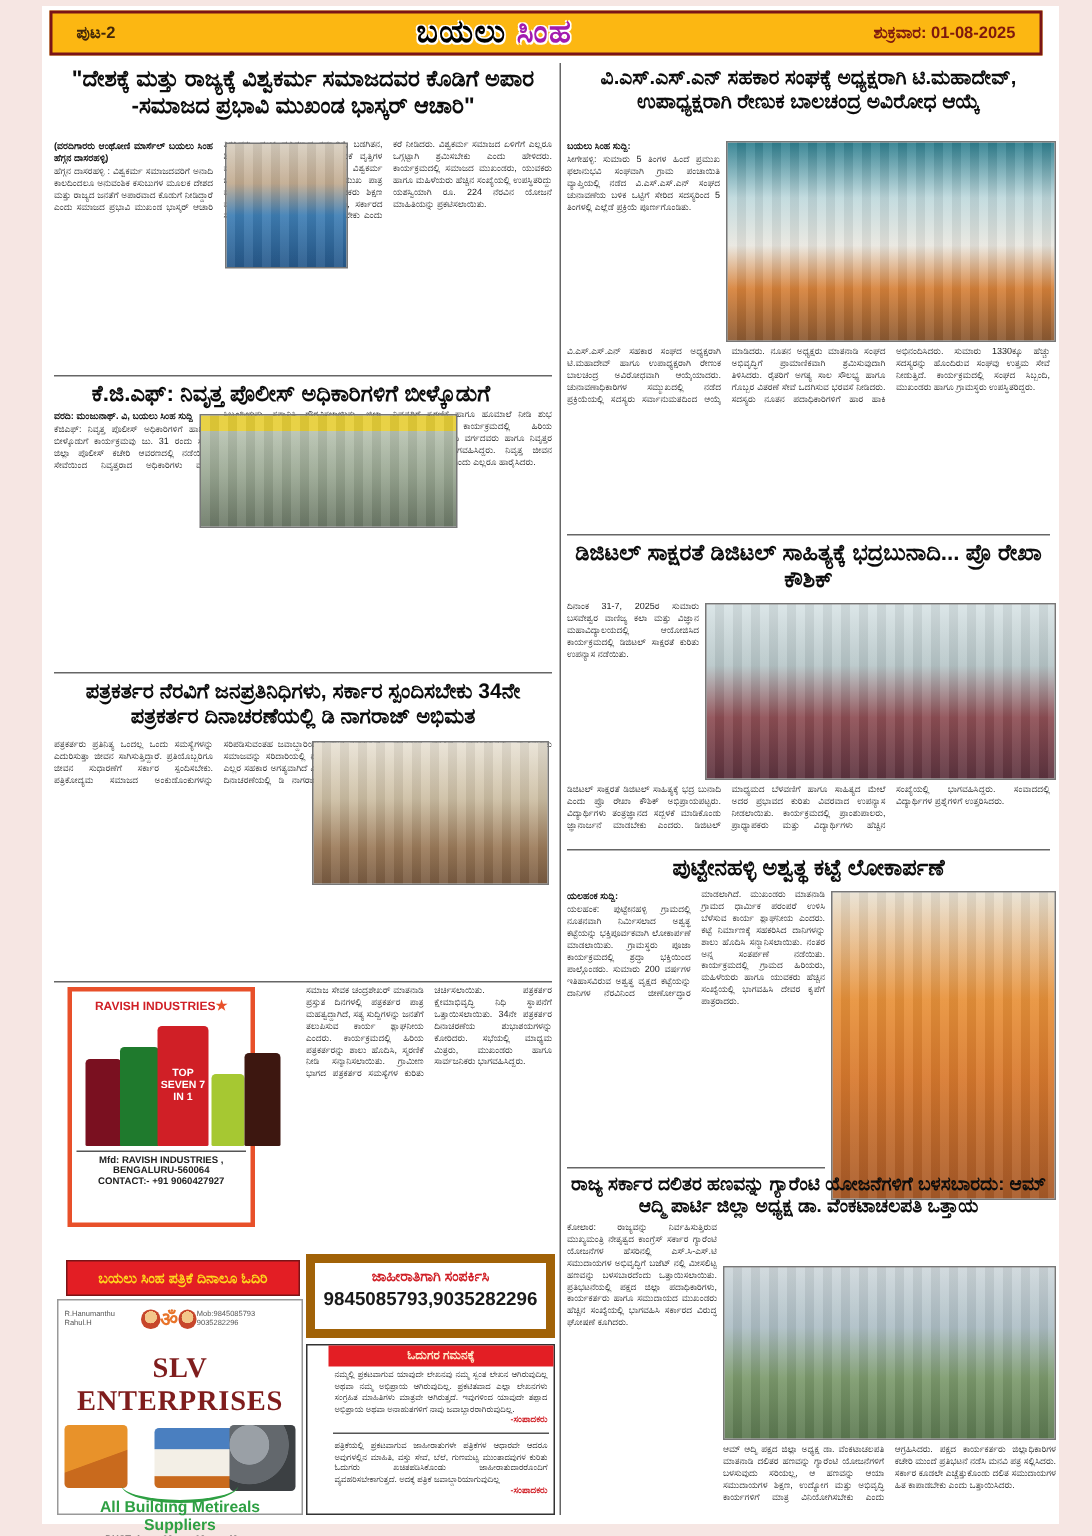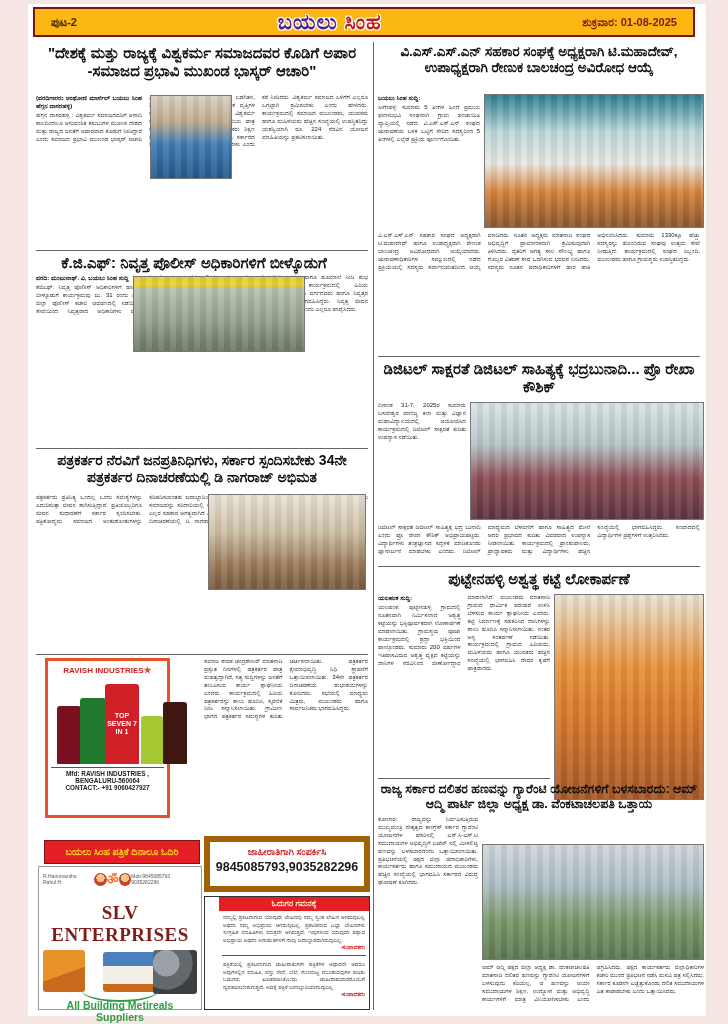--- a/index.html
+++ b/index.html
@@ -2,21 +2,21 @@
 <html><head>
 <meta charset="utf-8">
 <style>
   html,body{margin:0;padding:0;}
   .page{position:relative;width:728px;height:1024px;background:#f6e6e3;font-family:"Liberation Sans",sans-serif;overflow:hidden;}
   .sheet{position:absolute;left:28px;top:4px;width:678px;height:1012px;background:#ffffff;}
   
   .masthead{position:absolute;left:5px;top:3px;width:662px;height:30px;background:#fcb712;border:2px solid #7a1417;display:flex;align-items:center;justify-content:space-between;padding:0 16px;box-sizing:border-box;}
   .mh-page{font-weight:bold;font-size:11px;color:#41270a;}
   .mh-title{font-size:21px;font-weight:bold;letter-spacing:1px;text-shadow:1px 1px 0 #fff,-1px -1px 0 #fff,1px -1px 0 #fff,-1px 1px 0 #fff;white-space:nowrap;}
-  .t1{color:#4c1d95;} .t2{color:#b91c1c;}
+  .t1{color:#000000;} .t2{color:#a21caf;}
   .mh-date{font-weight:bold;font-size:11px;color:#7e180e;}
   
   .vrule{position:absolute;width:1px;background:#666;}
   .hrule{position:absolute;height:1px;background:#666;}
   
   .headline{position:absolute;font-weight:bold;color:#0d0d0d;text-align:center;line-height:1.22;}
   .body-cols{position:absolute;font-size:6px;line-height:1.32;text-align:justify;color:#222;overflow:hidden;}
   .cols3{column-count:3;column-gap:7px;}
   .cols2{column-count:2;column-gap:7px;}
   .byline{font-weight:bold;font-size:6.2px;color:#111;display:block;margin-bottom:2px;}

